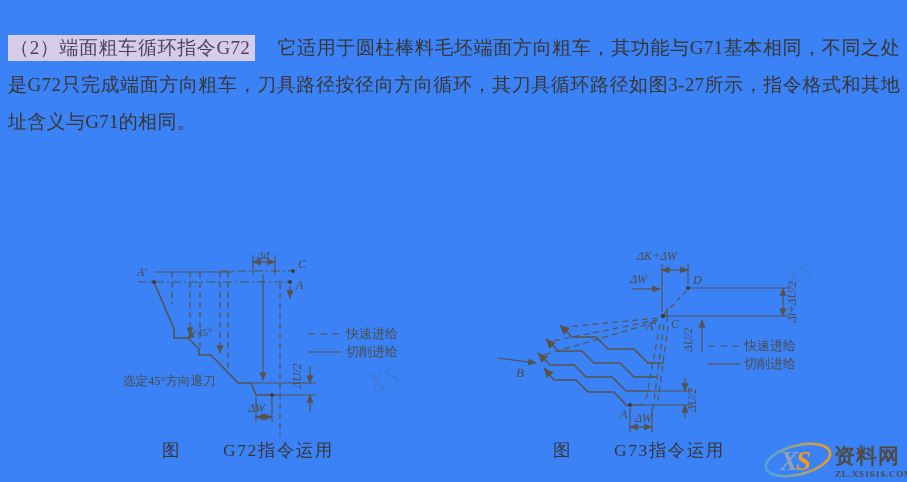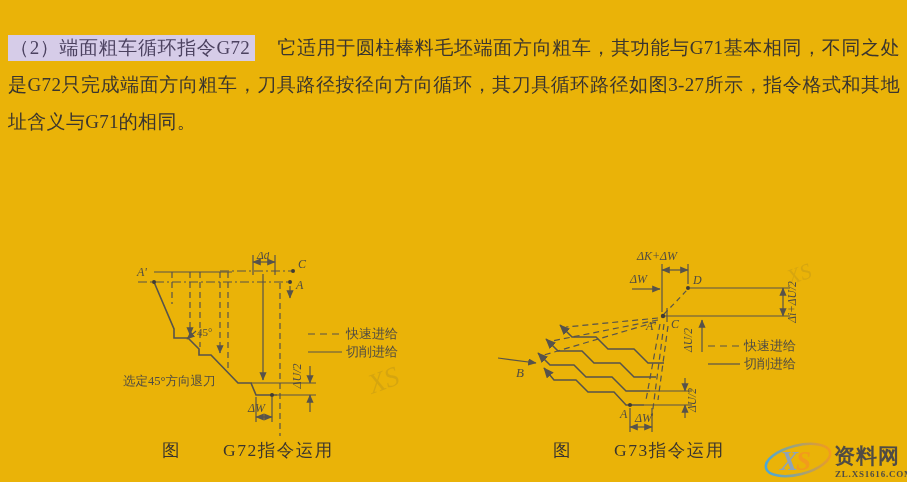--- a/index.html
+++ b/index.html
@@ -1,16 +1,16 @@
 <!DOCTYPE html>
 <html><head>
 <meta charset="utf-8">
 <style>
   html,body{margin:0;padding:0;background:#fff;}
-  .page{position:relative;width:907px;height:482px;background:#eab308;overflow:hidden;
+  .page{position:relative;width:907px;height:482px;background:#3b82f6;overflow:hidden;
         font-family:"Liberation Serif","DejaVu Serif",serif;text-decoration:underline;}
   .para{position:absolute;left:8px;width:892px;font-size:19px;line-height:37px;
         color:#3a352f;text-align:justify;letter-spacing:.3px;}
   .hl{background:#d6cce8;color:#4c4260;padding:2px 5px 3px 2px;}
   .gap{display:inline-block;width:22px;}
   .caption{position:absolute;font-size:17.5px;color:#3a352f;letter-spacing:1.5px;white-space:nowrap;}
   .cap-gap{display:inline-block;width:42px;}
   svg text{font-family:"Liberation Serif","DejaVu Serif",serif;fill:#4f4b44;}
   svg .it{font-style:italic;}
   .diag{position:absolute;}

